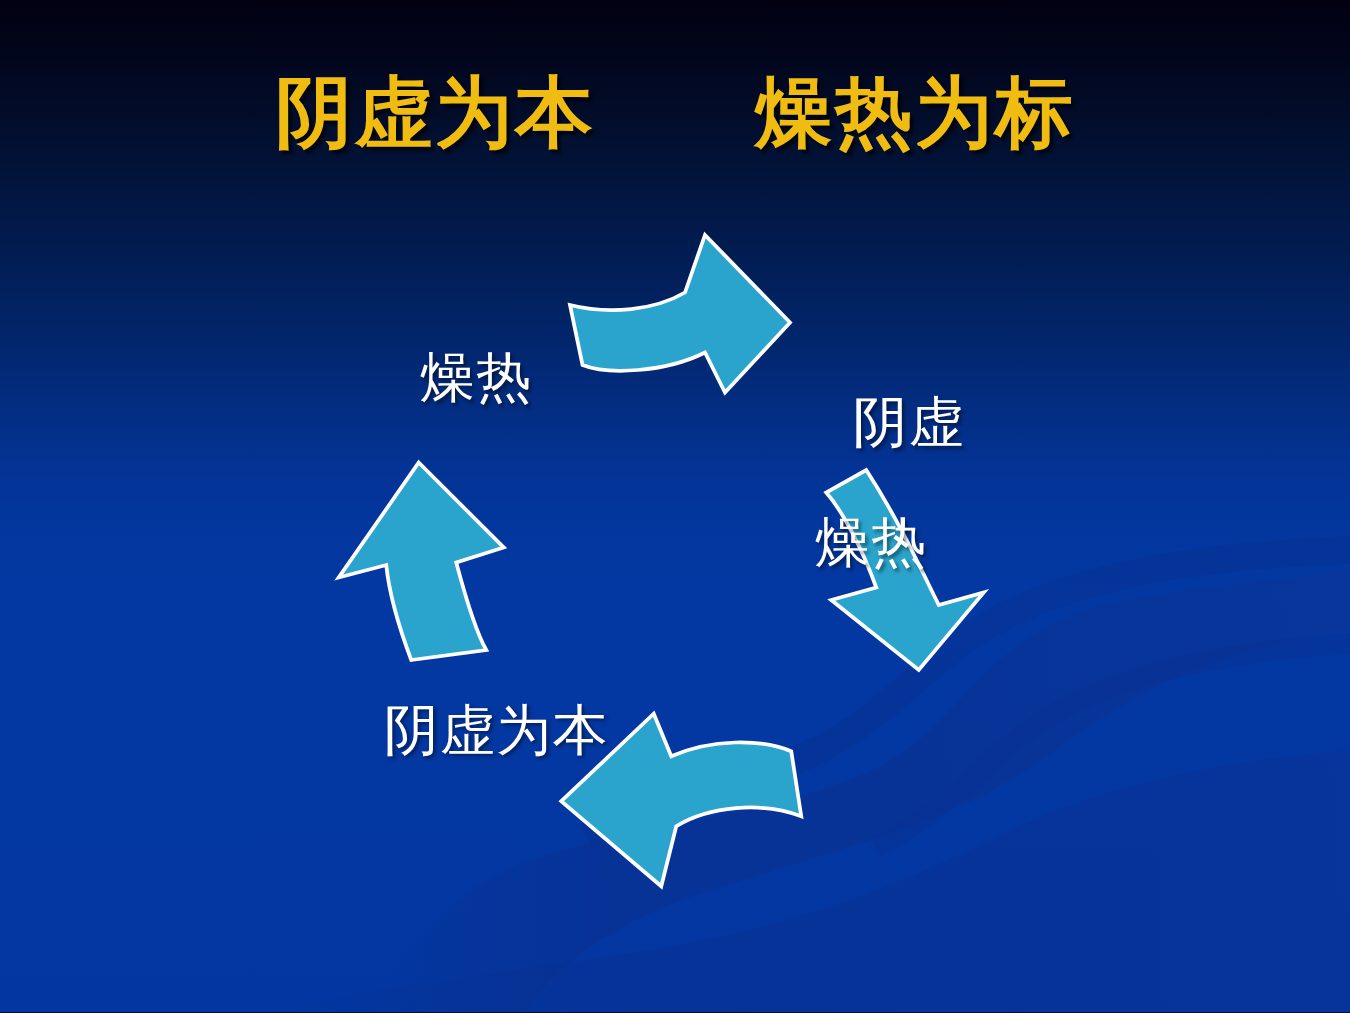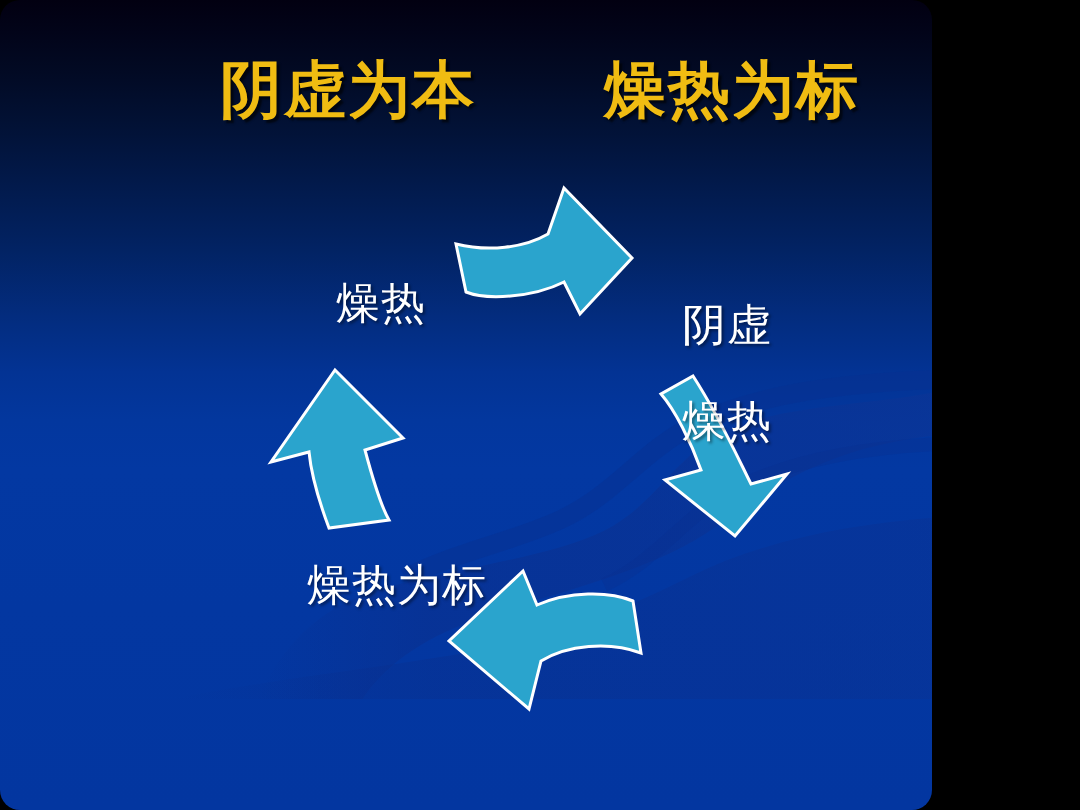--- a/index.html
+++ b/index.html
@@ -2,38 +2,37 @@
 <html lang="zh"><head>
 <meta charset="utf-8">
 <style>
   html, body {
     margin: 0;
     padding: 0;
     background: #000;
   }
   #slide {
     position: relative;
-    width: 932px;
+    width: 1080px;
     height: 810px;
     overflow: hidden;
     font-family: "DejaVu Serif", "Liberation Serif", serif;
     background: linear-gradient(to bottom,
         #020011 0%,
         #020419 4%,
         #020a24 9%,
         #021134 15%,
         #021a4c 23%,
         #022364 31%,
         #032c7e 39%,
         #033394 46%,
         #03379e 52%,
         #0338a2 58%,
         #0337a1 75%,
         #0336a0 100%);
-    border-radius: 20px;
   }
 
   
   .bg-deco {
     position: absolute;
     inset: 0;
     pointer-events: none;
   }
 
   
@@ -68,21 +67,21 @@
     position: absolute;
     color: #ffffff;
     font-size: 44px;
     line-height: 48px;
     font-weight: normal;
     white-space: pre;
     letter-spacing: 1px;
     text-shadow: 2px 2px 3px rgba(0,0,0,0.45);
   }
   .label-topleft  { left: 336px; top: 279px; }
-  .label-right    { left: 622px; top: 253px; text-align: right; }
+  .label-right    { left: 622px; top: 267px; text-align: center; }
   .label-right .l2 { display: block; }
   .label-bottomleft { left: 307px; top: 561px; }
   .label-bottomright{ left: 601px; top: 561px; }
 </style>
 </head>
 <body>
 
 <div id="slide">
 
   <svg class="bg-deco" viewBox="0 0 1080 810" preserveAspectRatio="none" aria-hidden="true">
@@ -180,16 +179,16 @@
     </svg>
   </div>
 
   <div class="label label-topleft">燥热</div>
 
   <div class="label label-right">
     <span class="l1">阴虚</span>
     <span class="l2">燥热</span>
   </div>
 
-  <div class="label label-bottomleft">燥热为标</div>
+  <div class="label label-bottomleft">阴虚为本</div>
 
 
 </div>
 
 </body></html>

